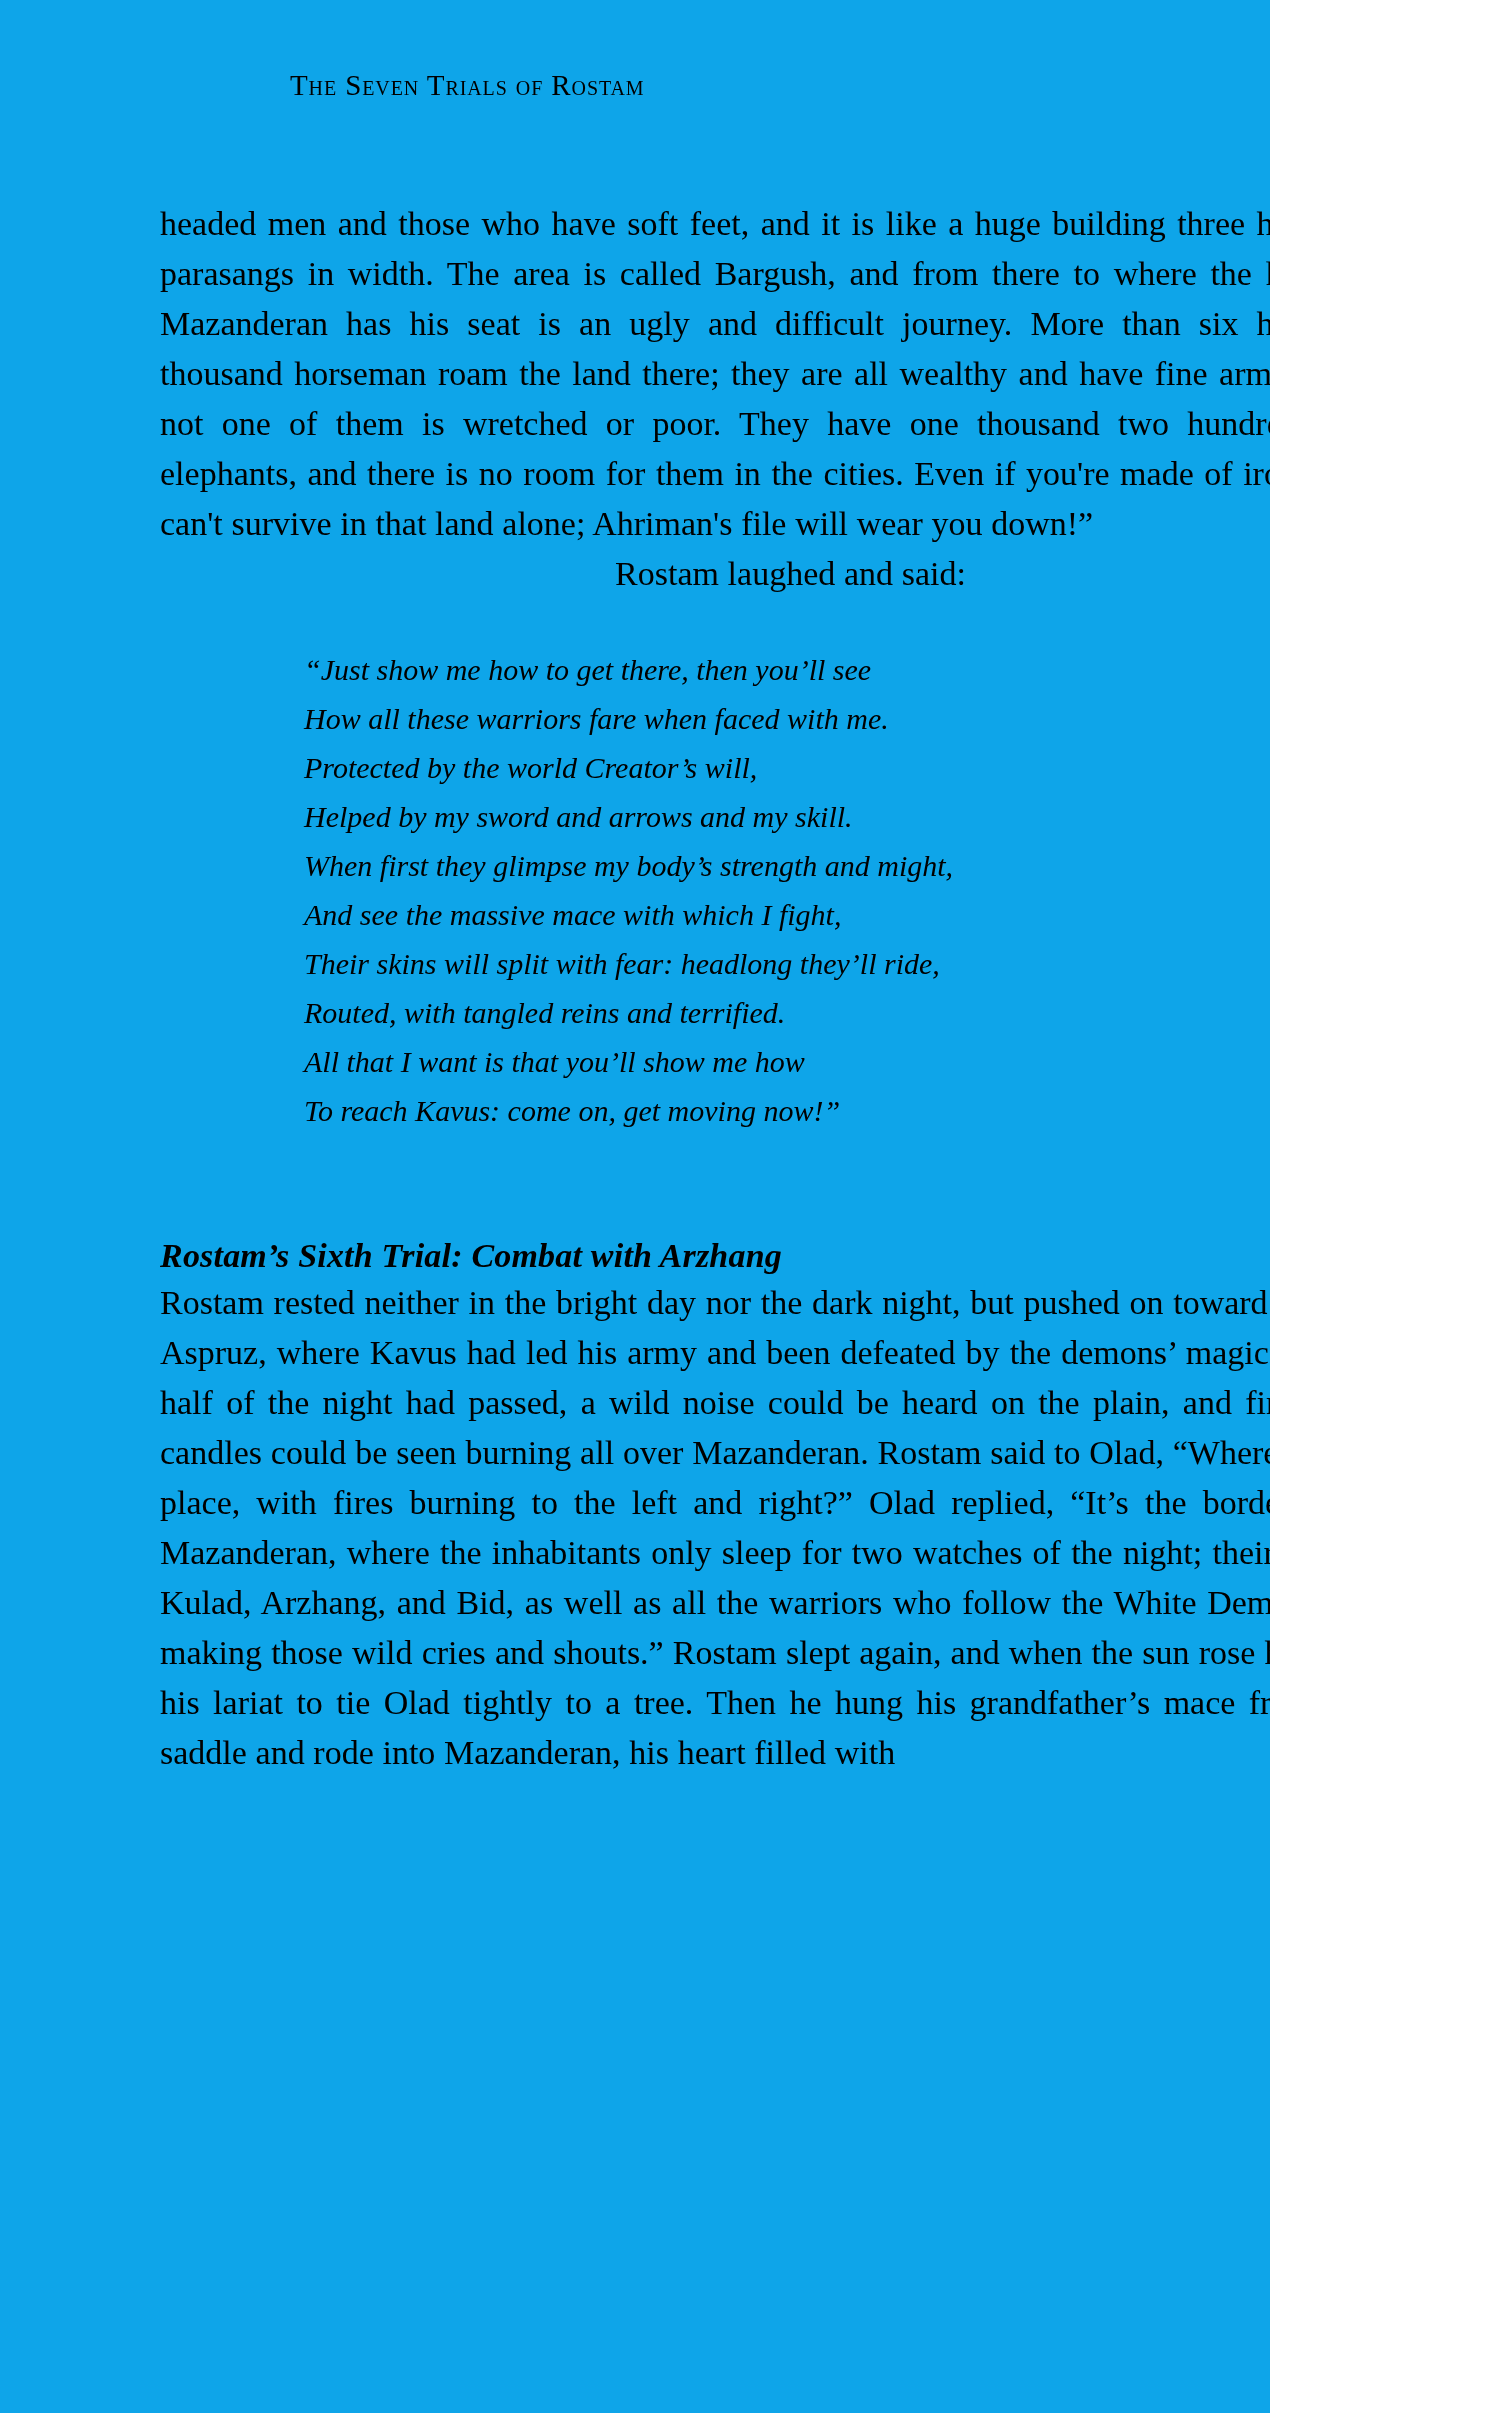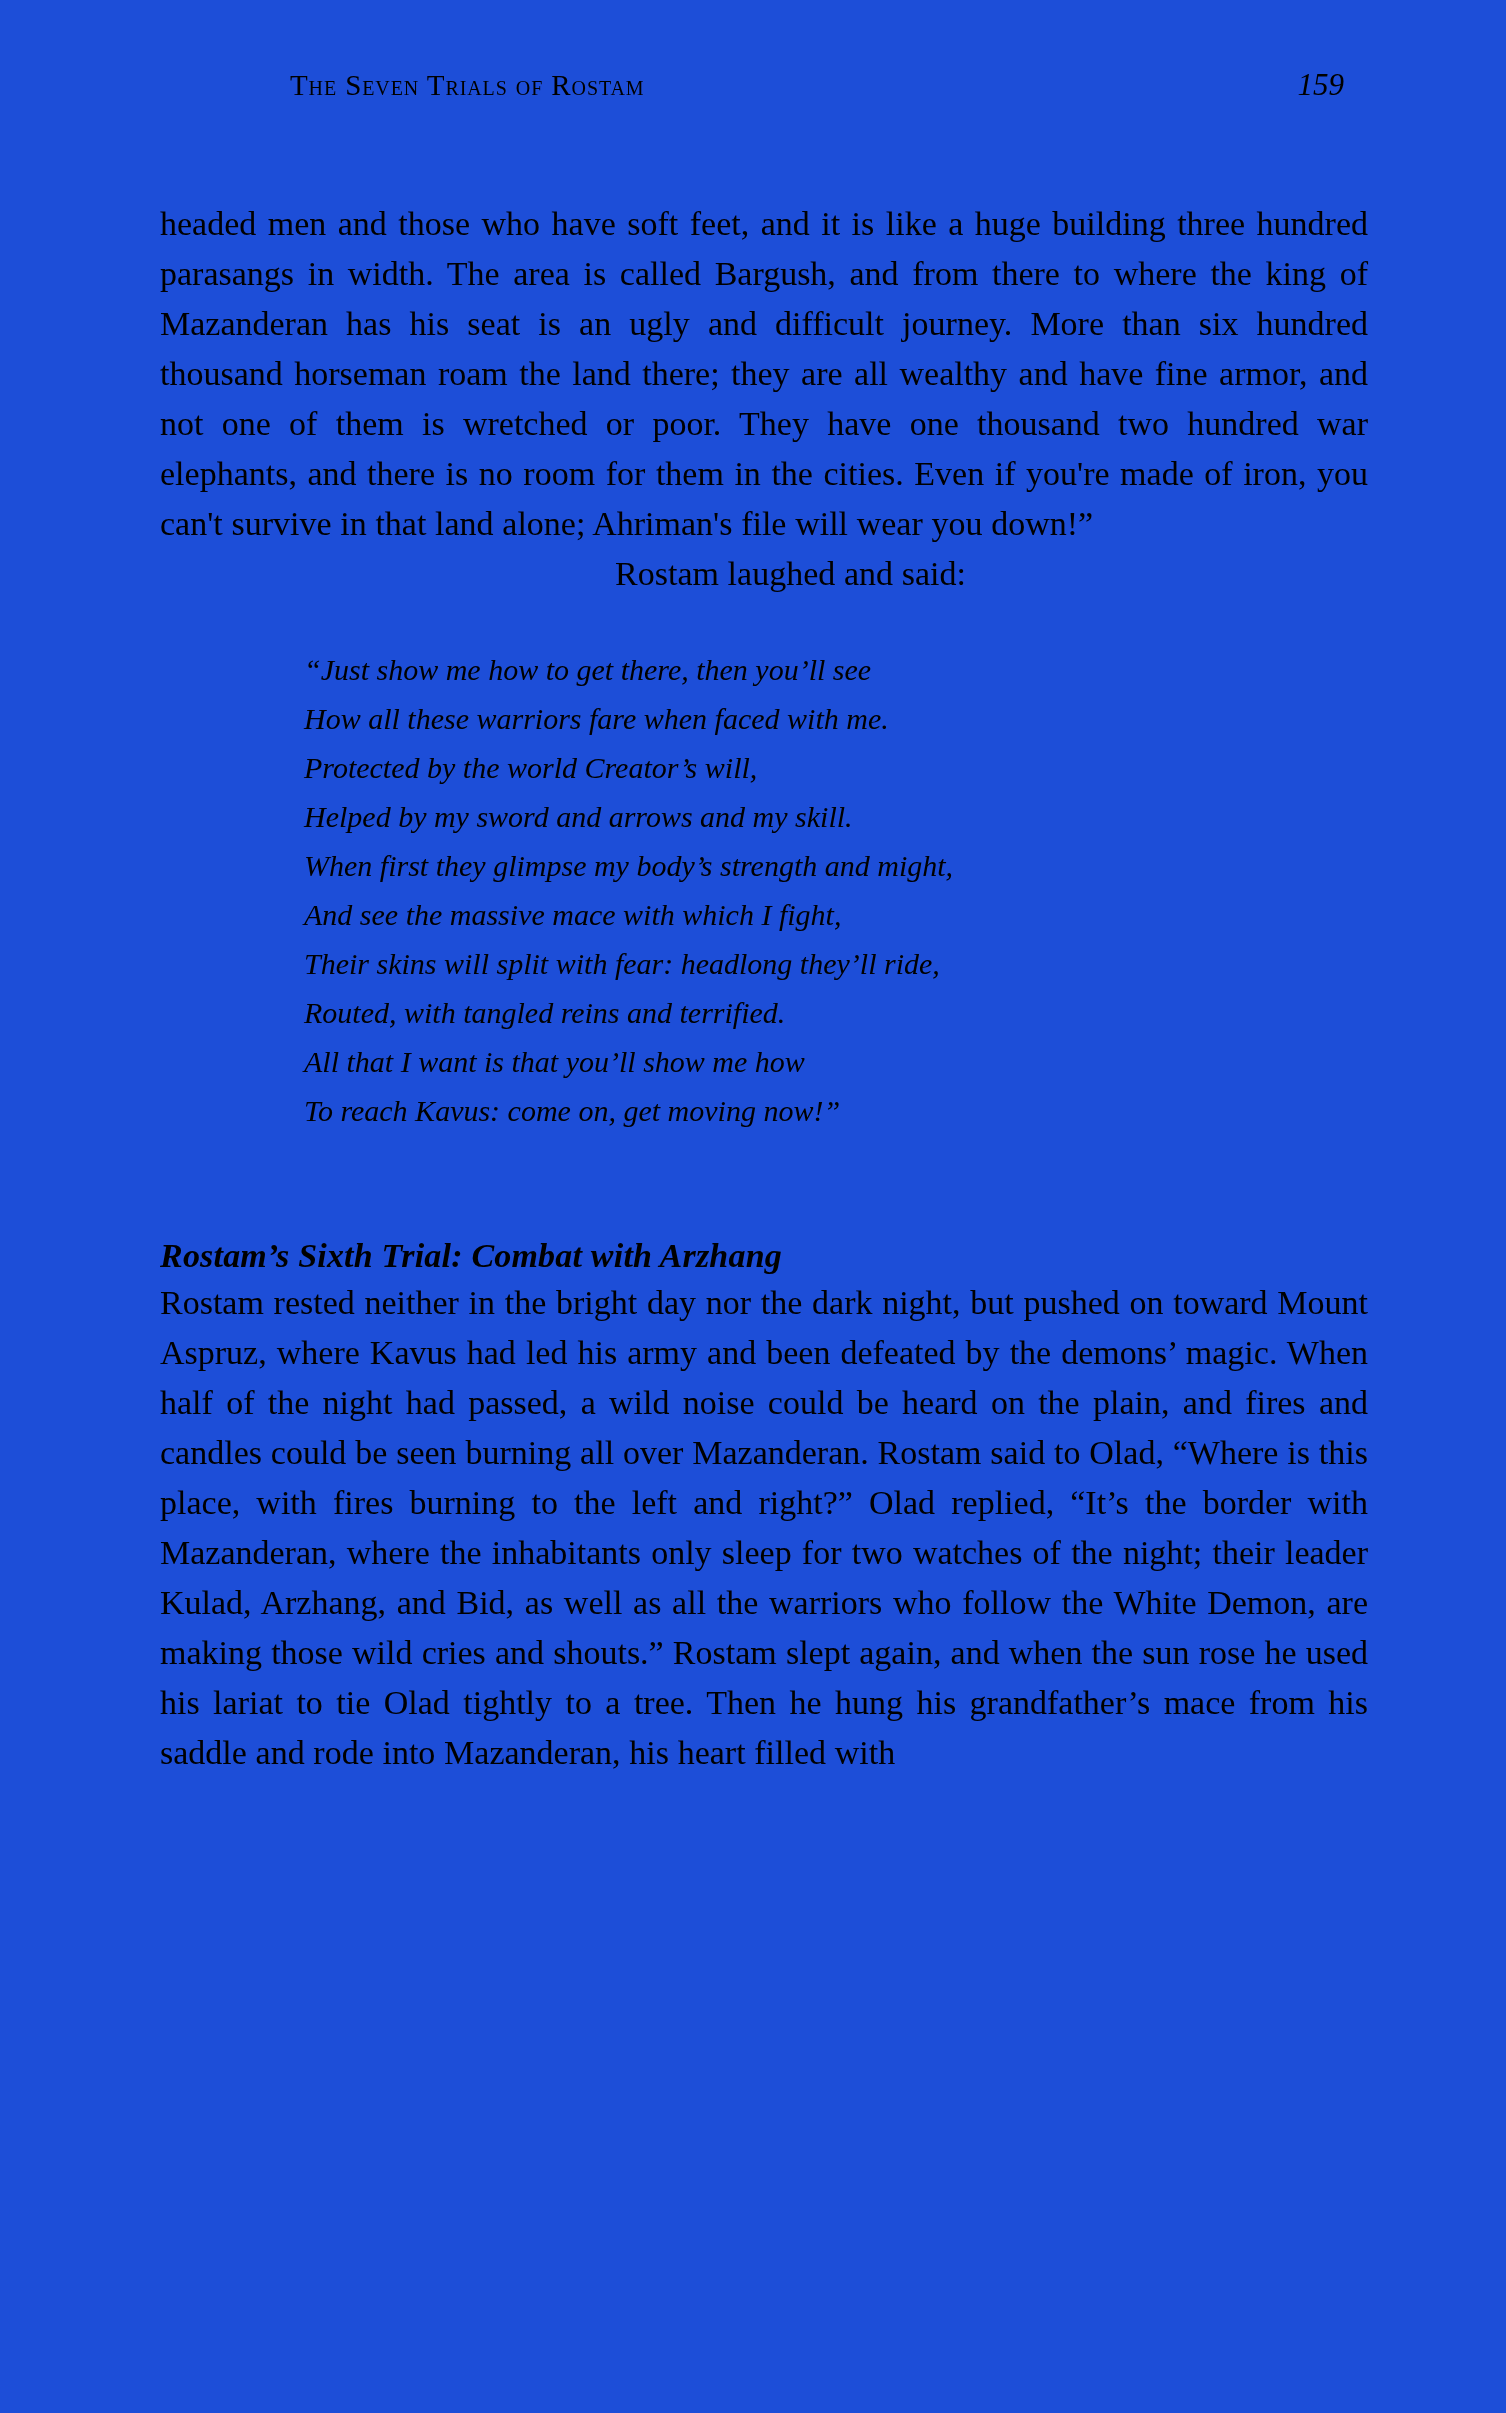--- a/index.html
+++ b/index.html
@@ -6,23 +6,23 @@
     margin: 0;
     padding: 0;
     background: #ffffff;
   }
   body {
     font-family: "Liberation Serif", "DejaVu Serif", serif;
     color: #000000;
   }
   .page {
     position: relative;
-    width: 1506px;
+    width: 1270px;
     height: 2413px;
-    background: #1d4ed8;
+    background: #0ea5e9;
     box-sizing: border-box;
     overflow: hidden;
   }
 
   
   .running-head {
     position: absolute;
     left: 160px;
     top: 69px;
     width: 1206px;

